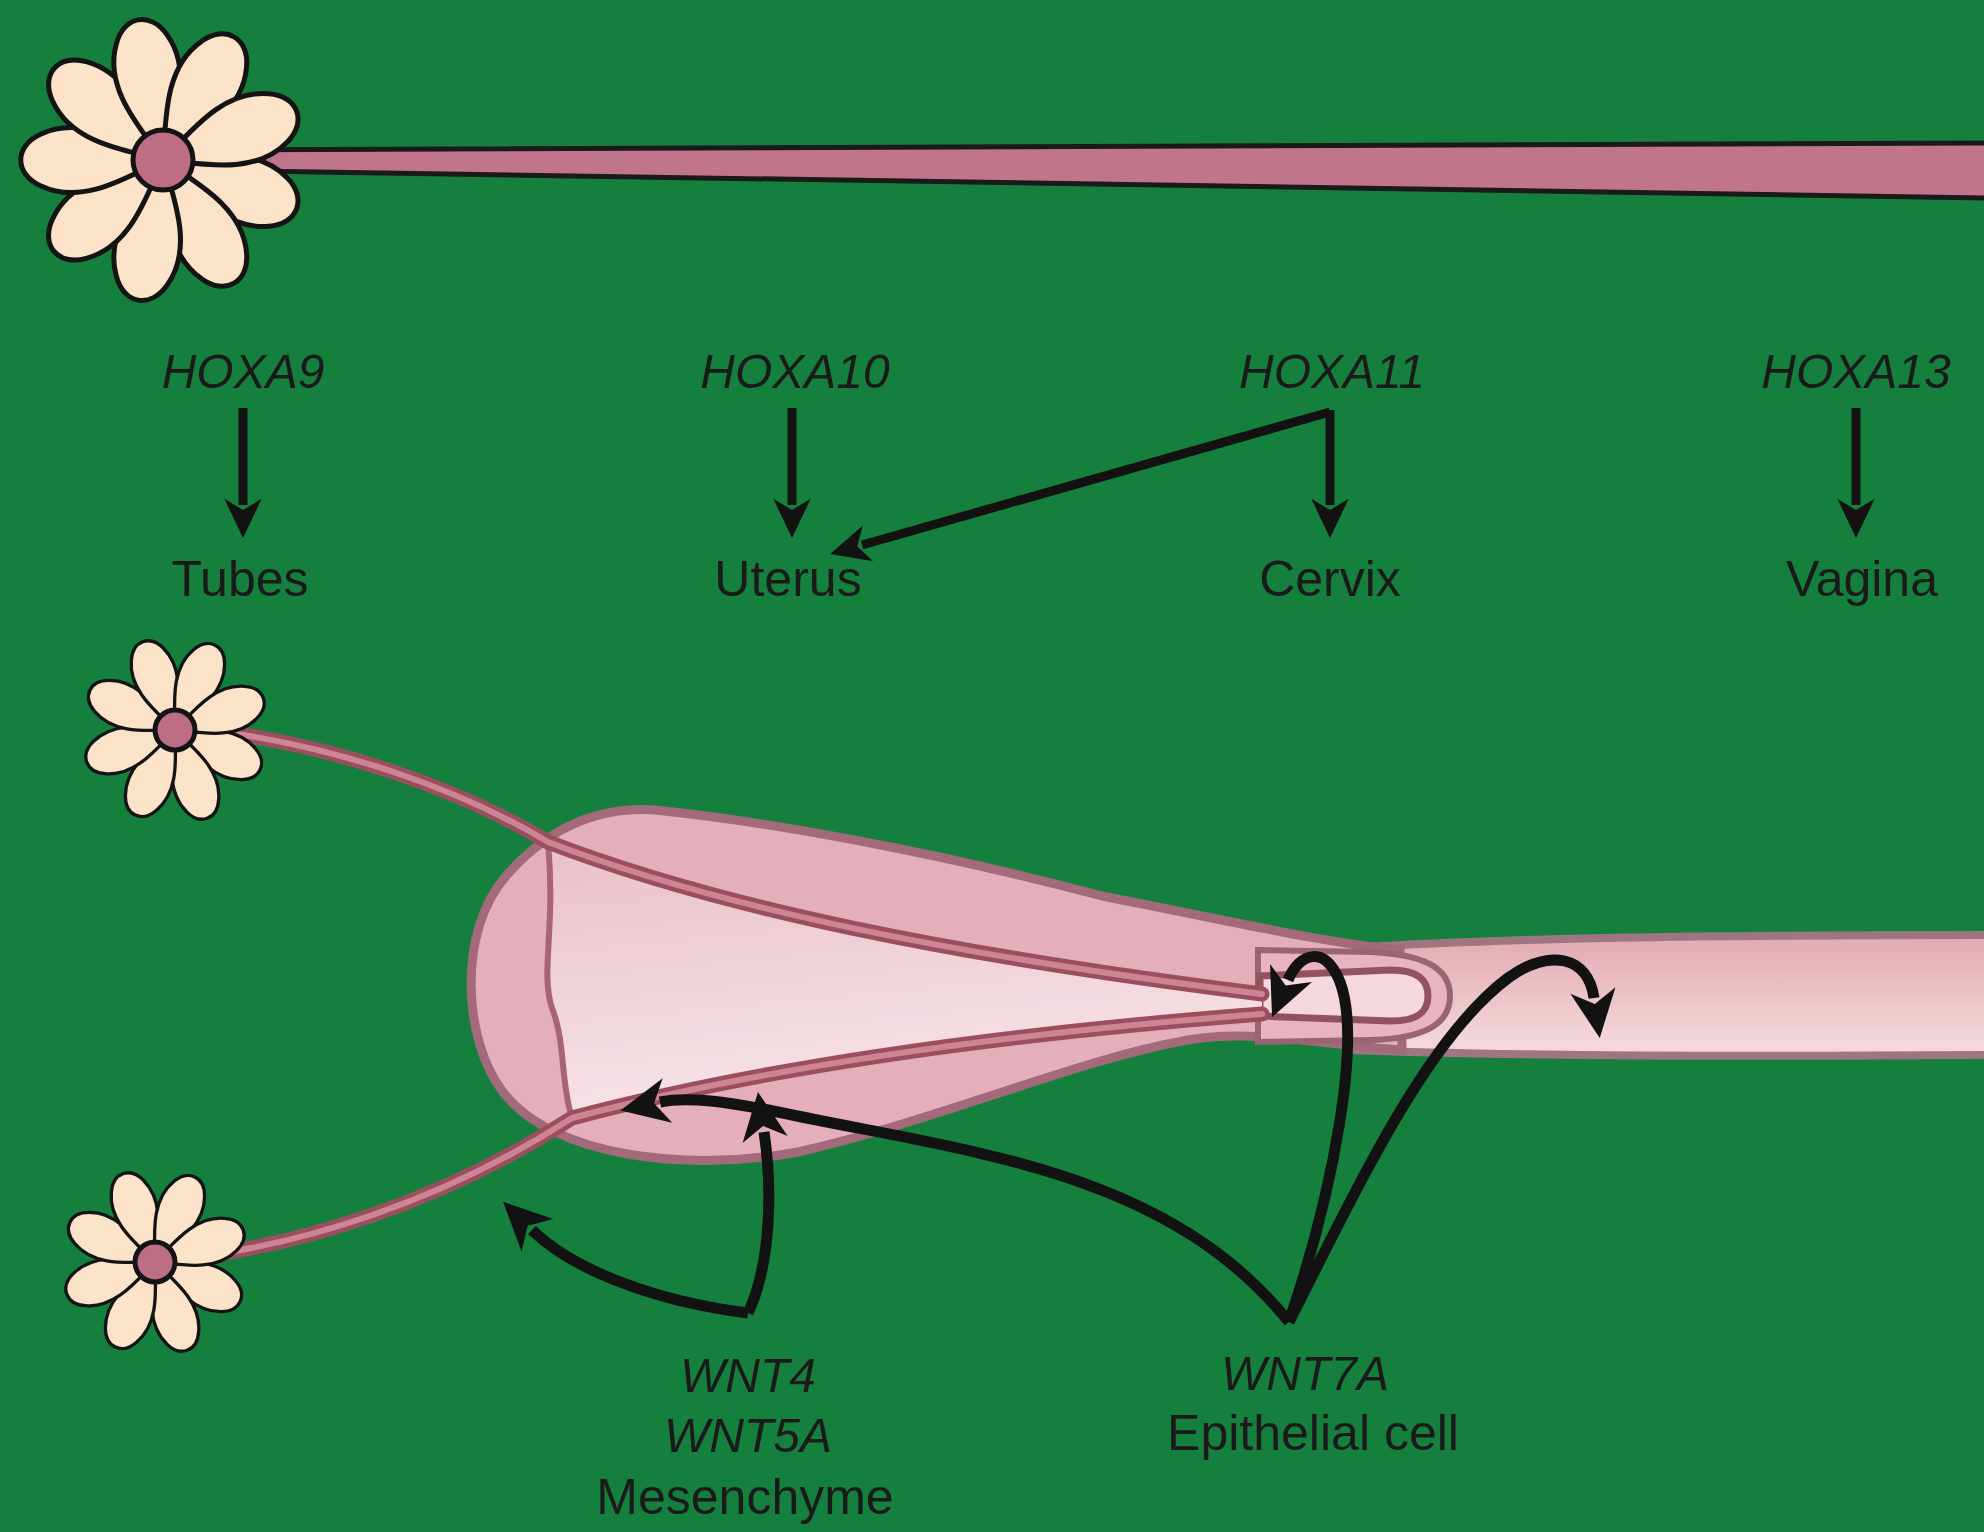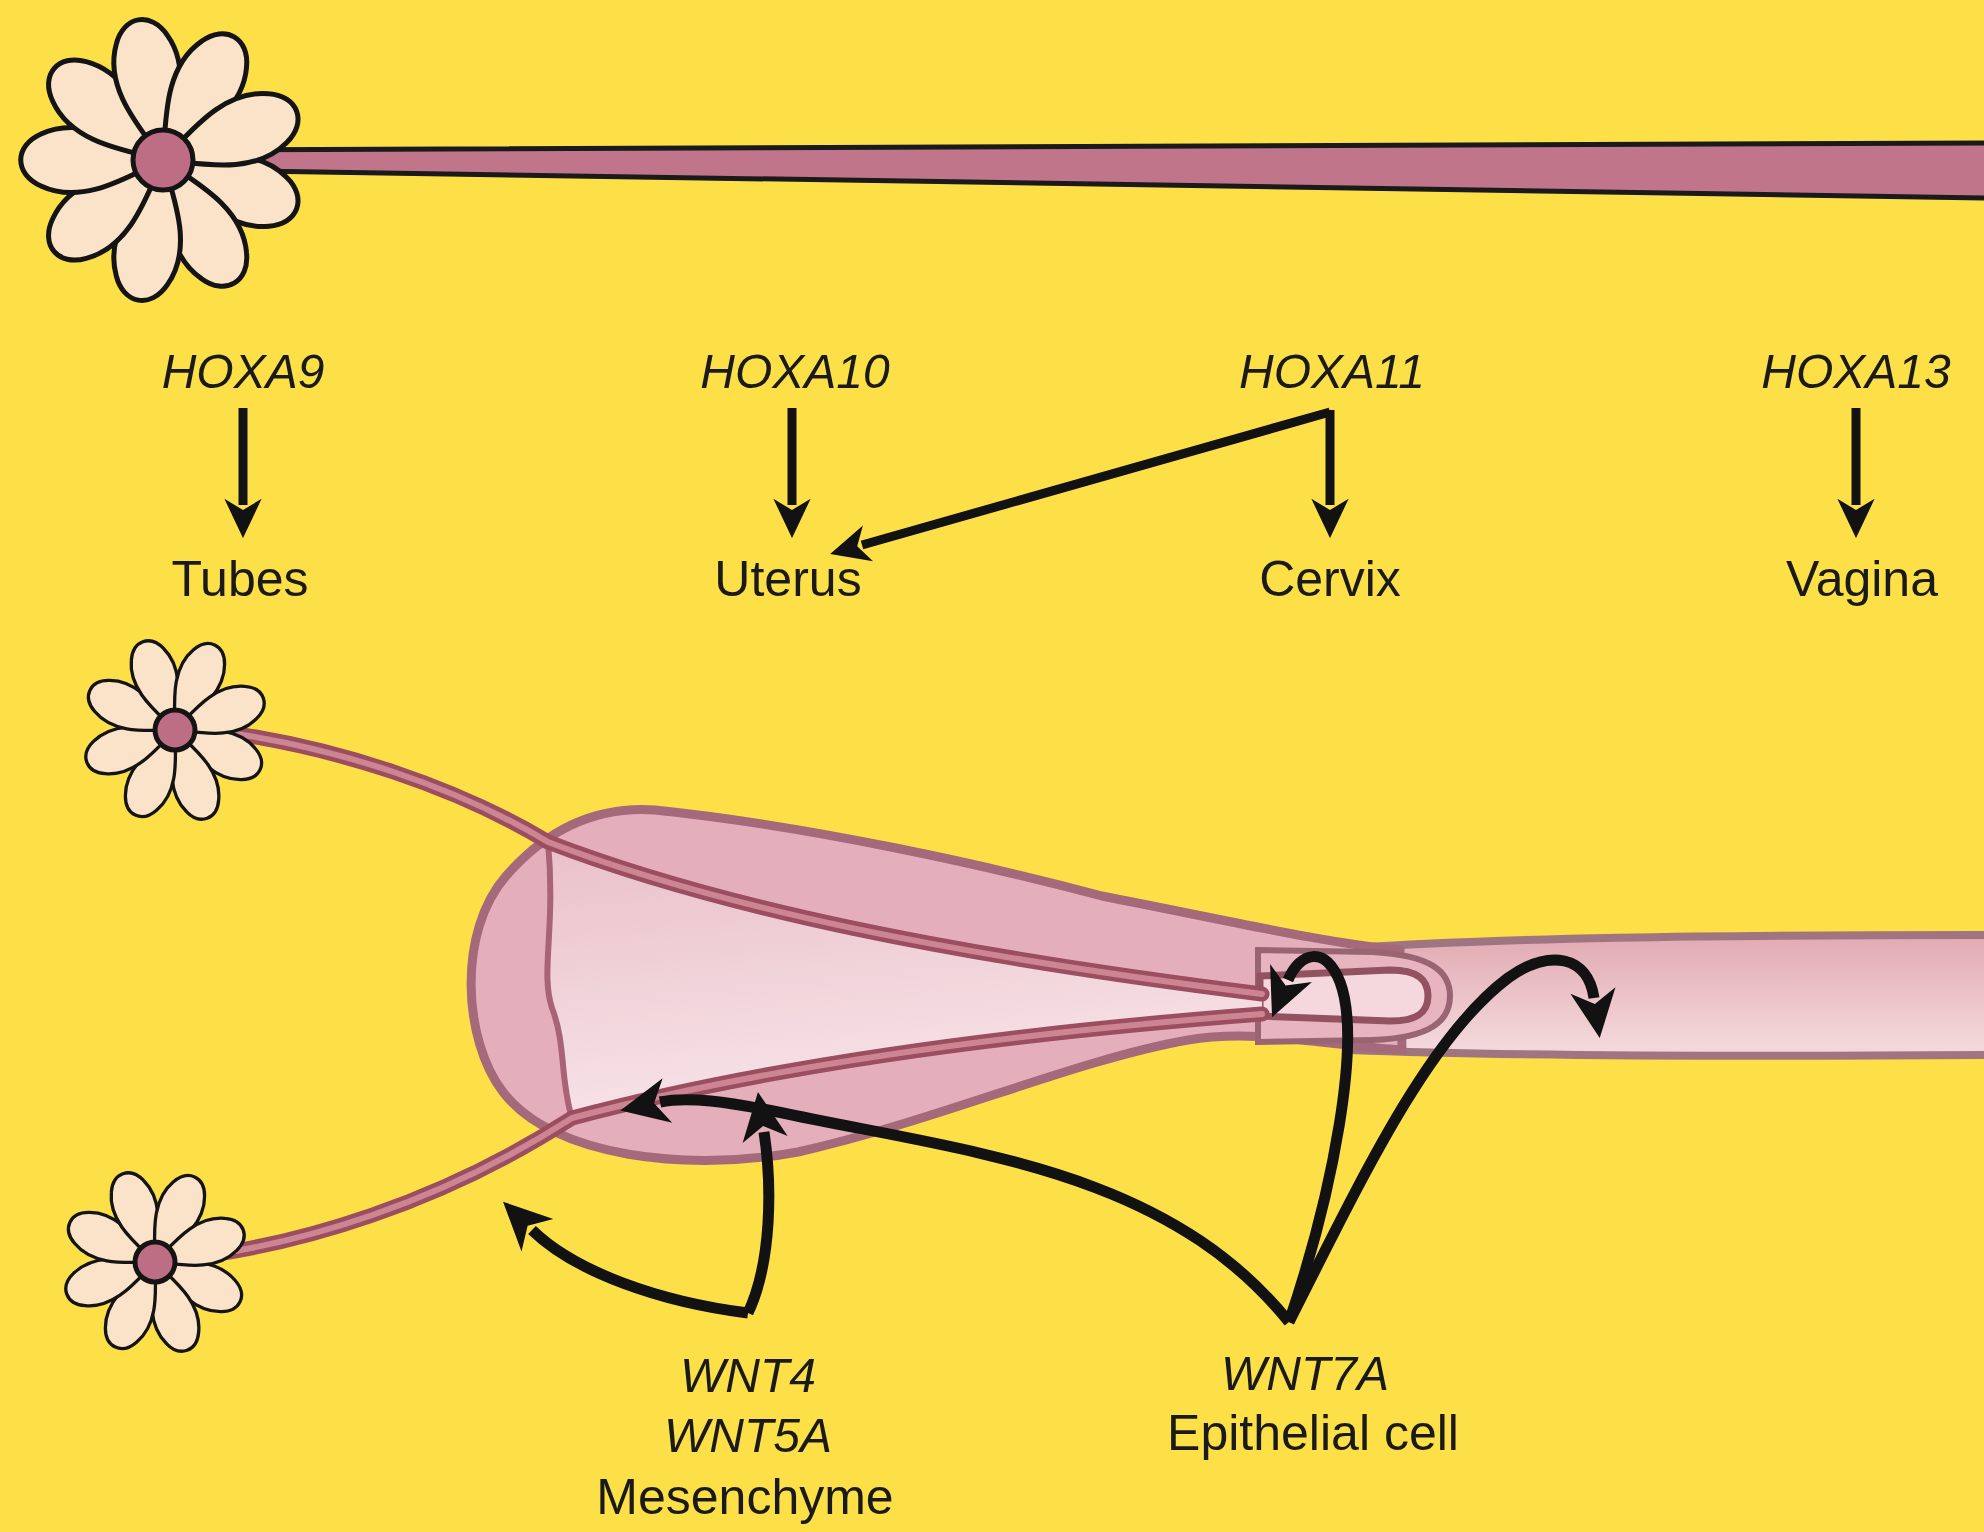--- a/index.html
+++ b/index.html
@@ -1,16 +1,16 @@
 <!DOCTYPE html>
 <html><head>
 <meta charset="utf-8">
 <style>
   html,body{margin:0;padding:0;background:#ffffff;}
-  .stage{position:relative;width:1984px;height:1532px;background:#fde047;overflow:hidden;
+  .stage{position:relative;width:1984px;height:1532px;background:#15803d;overflow:hidden;
          font-family:"Liberation Sans", sans-serif;}
   svg{display:block;}
   .petal{stroke:#141414;stroke-width:5px;vector-effect:non-scaling-stroke;}
   .fl-center{fill:#be6e84;stroke:#141414;stroke-width:5px;}
   .toptube{stroke:#1a1a1a;stroke-width:5px;}
   .uterus{stroke:#a4697a;stroke-width:9px;}
   .cervixtip{stroke:#9a6573;stroke-width:6px;}
   .canal{stroke:#92525f;stroke-width:7px;}
   .vagina{stroke:#9f7581;stroke-width:8px;}
   .duct-outer{fill:none;stroke:#9a4e60;stroke-width:15px;stroke-linecap:round;}

